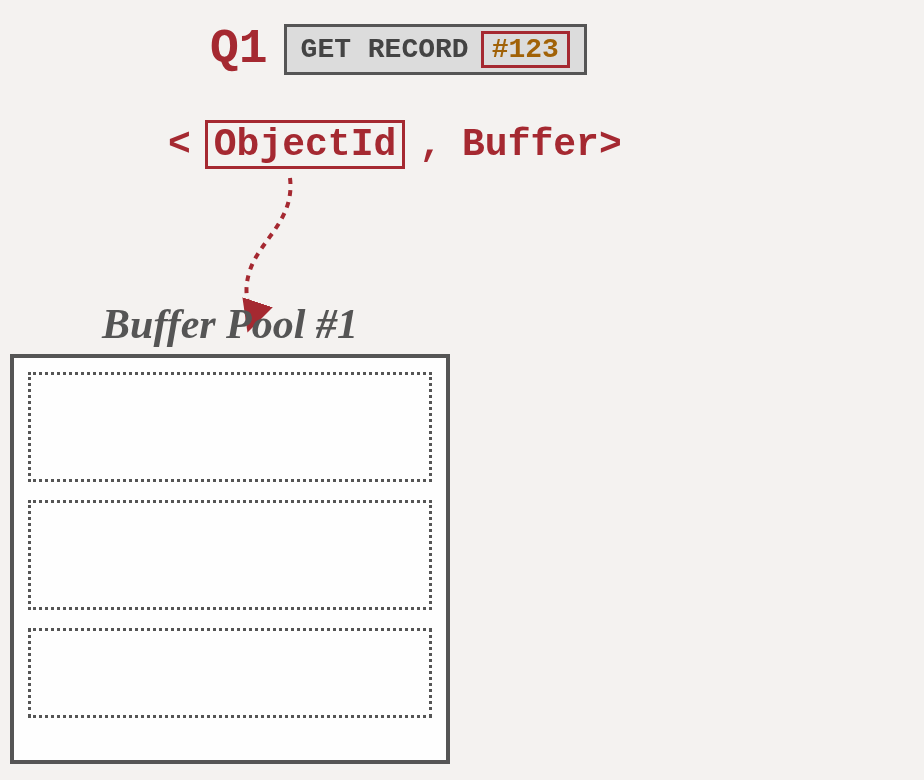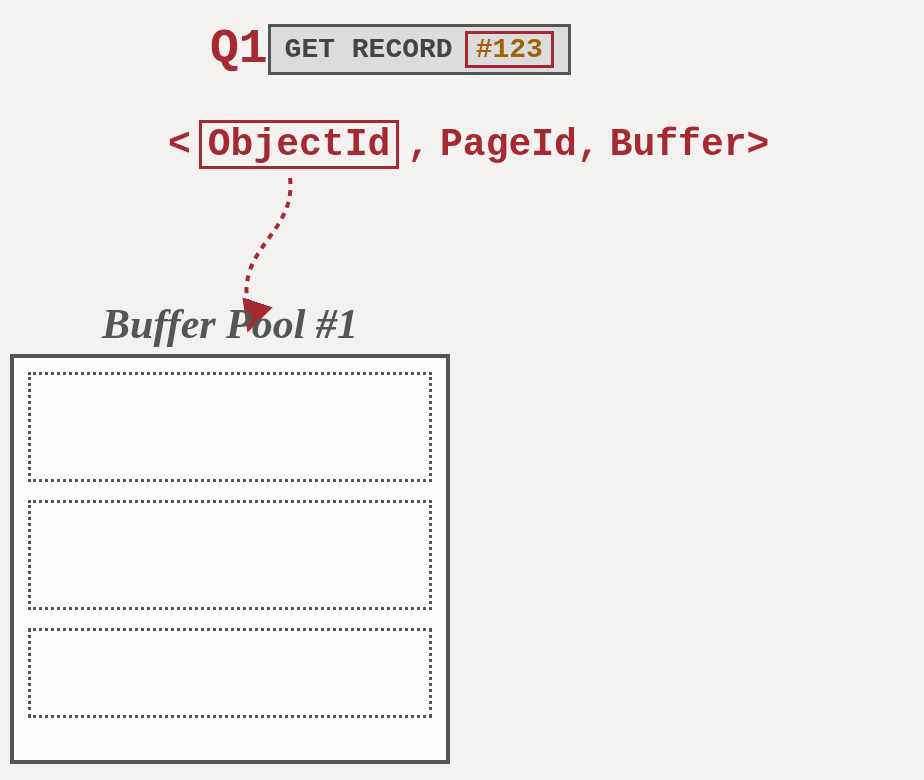--- a/index.html
+++ b/index.html
@@ -14,21 +14,21 @@
       font-family: Georgia, 'Times New Roman', serif;
       position: relative;
       overflow: hidden;
     }
     .query-row {
       position: absolute;
       top: 22px;
       left: 210px;
       display: flex;
       align-items: center;
-      gap: 0;
+      gap: 16px;
     }
     .q-label {
       font-family: 'Courier New', monospace;
       font-size: 48px;
       font-weight: bold;
       color: #a52931;
     }
     .query-box {
       border: 3px solid #555;
       background: #dcdcdc;
@@ -53,21 +53,21 @@
       font-family: 'Courier New', monospace;
       font-size: 38px;
       font-weight: bold;
       color: #a52931;
       display: flex;
       align-items: center;
     }
     .objectid-box {
       border: 3px solid #a52931;
       padding: 0 6px;
-      margin: 0 8px;
+      margin: 0 14px;
     }
     .arrow-svg {
       position: absolute;
       top: 170px;
       left: 200px;
       width: 140px;
       height: 170px;
     }
     .pools-container {
       position: absolute;
@@ -125,21 +125,20 @@
     <span>GET RECORD</span>
     <span class="record-id-box">#123</span>
   </div>
 </div>
 
 <div class="tuple-row">
   <span>&lt;</span>
   <span class="objectid-box">ObjectId</span>
   <span>,</span>
   <span style="width:10px;"></span>
-  <span>PageId,</span>
   <span style="width:10px;"></span>
   <span>Buffer</span>
   <span>&gt;</span>
 </div>
 
 <svg class="arrow-svg" viewBox="0 0 140 170">
   <defs>
     <marker id="arrowhead" markerWidth="10" markerHeight="10" refX="6" refY="5" orient="auto">
       <path d="M0,1 L8,5 L0,9 Z" fill="#a52931"></path>
     </marker>

